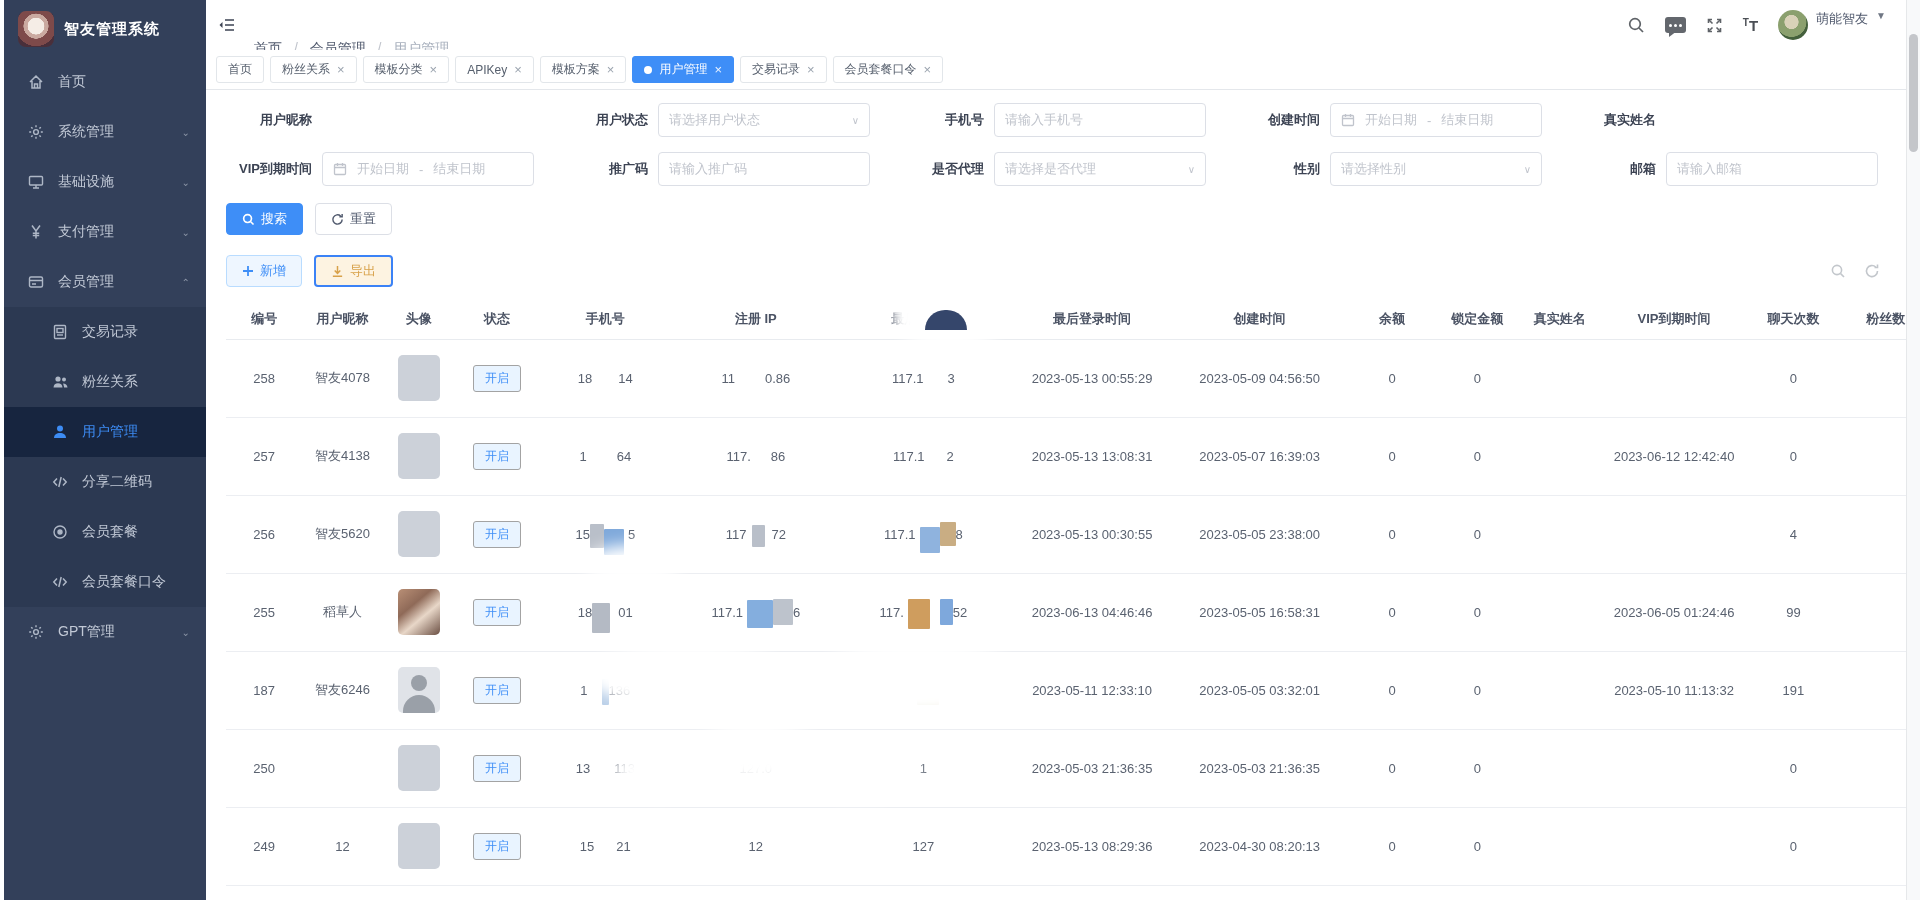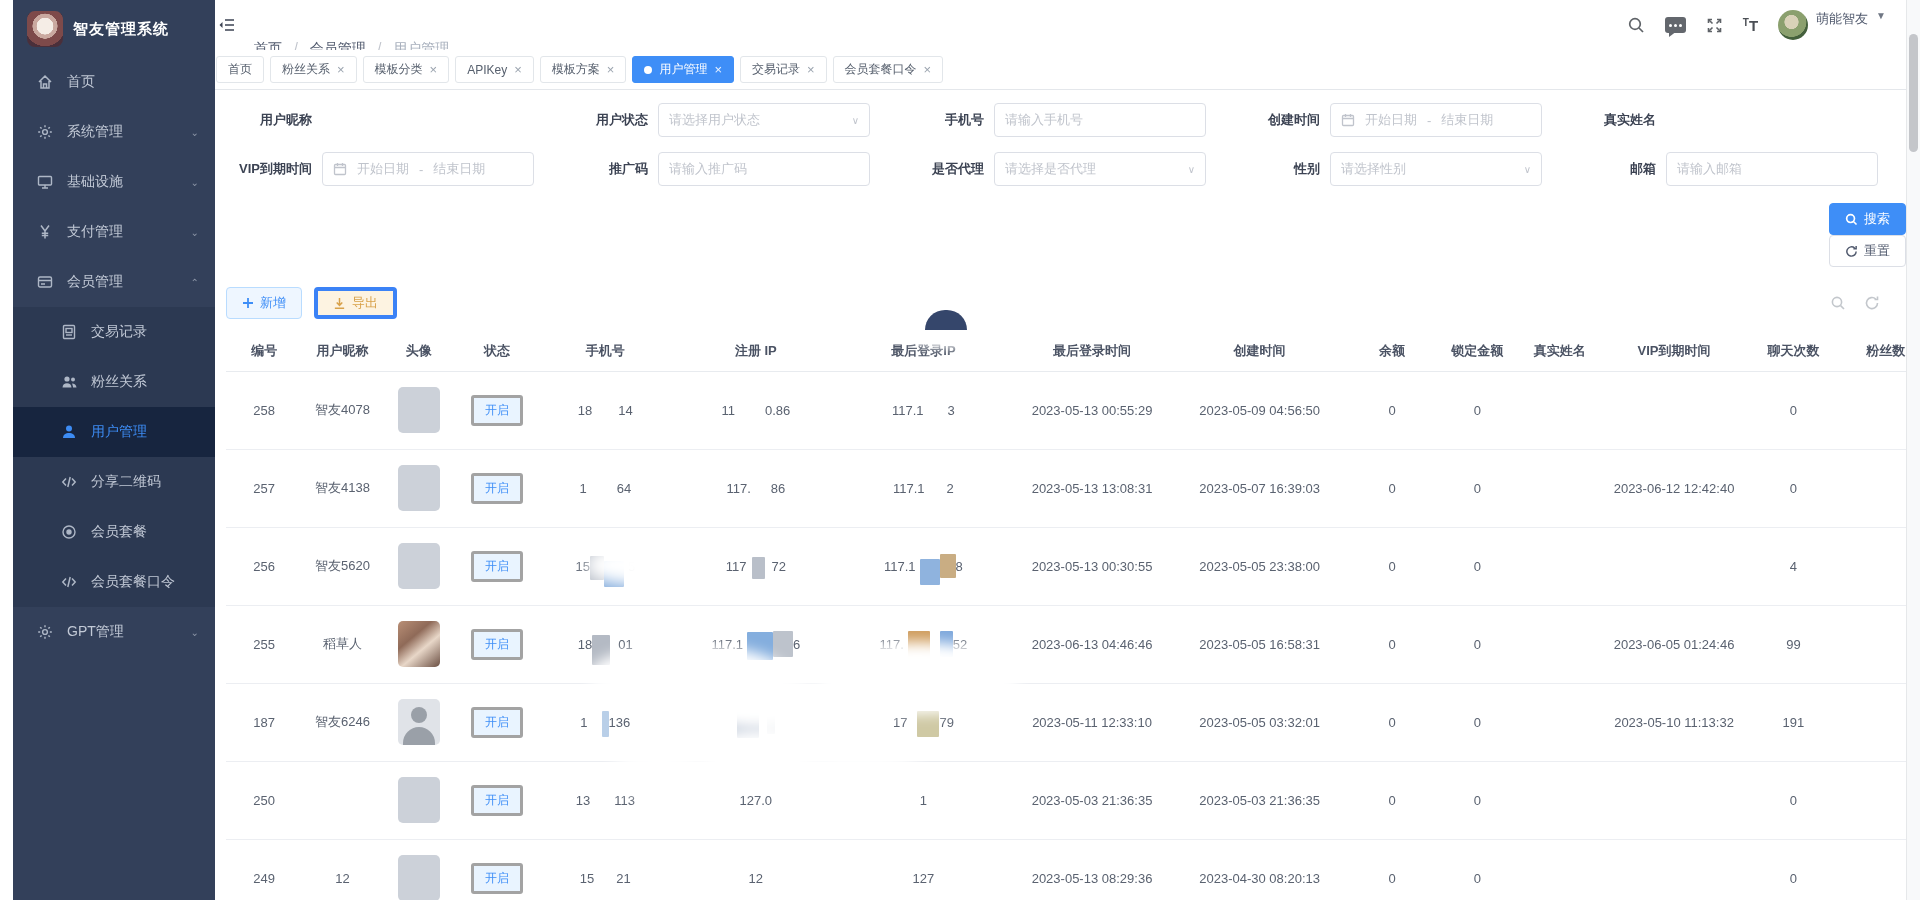--- a/index.html
+++ b/index.html
@@ -1,20 +1,20 @@
 <!DOCTYPE html>
 <html><head>
 <meta charset="utf-8">
 <style>
   * { margin:0; padding:0; box-sizing:border-box; }
   html,body { width:1920px; height:900px; overflow:hidden; background:#fff;
     font-family:"Liberation Sans","DejaVu Sans",sans-serif; }
 
   
-  .sidebar { position:fixed; left:13px; top:0; width:202px; height:900px;
+  .sidebar { position:fixed; left:4px; top:0; width:202px; height:900px;
     background:#33405a; z-index:5; }
   .logo-row { display:flex; align-items:center; gap:10px; padding:11px 12px 10px 14px; }
   .logo-avatar { width:36px; height:36px; border-radius:8px; flex:none;
     background:radial-gradient(circle at 50% 42%, #f5ede6 0 30%, #caa9a0 31% 45%, #7e4a4a 46% 72%, #4a2f3a 73%); }
   .logo-title { color:#fff; font-size:15px; font-weight:bold; letter-spacing:1px; }
   .menu-item { height:50px; display:flex; align-items:center; padding:0 16px 0 24px;
     color:#c2c9d6; font-size:14px; cursor:pointer; }
   .menu-item .mi-icon { width:18px; margin-right:12px; display:flex; align-items:center; color:#aeb7c6; }
   .menu-item .chev { margin-left:auto; color:#8b94a6; font-size:10px; }
   .submenu { background:#2c3952; }
@@ -65,48 +65,48 @@
     min-width:86px; text-align:right; margin-right:10px; }
   .fctrl { flex:1; height:34px; border:1px solid #dcdfe6; border-radius:4px;
     display:flex; align-items:center; padding:0 10px; font-size:13px; color:#c0c4cc;
     background:#fff; position:relative; cursor:text; }
   .fctrl.select { cursor:pointer; }
   .fctrl.select .sel-caret { margin-left:auto; color:#c0c4cc; font-size:10px; }
   .fctrl.daterange { gap:10px; cursor:pointer; }
   .cal-ico { color:#c0c4cc; display:flex; }
   .dr-sep { color:#c0c4cc; }
 
-  .btn-row { display:flex; align-items:flex-end; margin:17px 0 0 0;flex-direction:column; }
+  .btn-row { display:flex; align-items:flex-start; margin:17px 0 0 0; }
   .btn { height:32px; padding:0 15px; border-radius:4px; font-size:13px;
     display:inline-flex; align-items:center; gap:6px; cursor:pointer; }
   .btn-search { background:#3e8ef7; border:1px solid #3e8ef7; color:#fff; }
   .btn-reset  { background:#fff; border:1px solid #dcdfe6; color:#515a6e; margin-left:12px; }
   .toolbar { display:flex; align-items:center; margin-top:20px; padding-right:26px; }
   .btn-add    { background:#eef6ff; border:1px solid #b9dcff; color:#3e8ef7; }
-  .btn-export { background:#fdf3e1; border:4px solid #3b82f6; color:#d8a14a; margin-left:12px; }
+  .btn-export { background:#fdf3e1; border:2px solid #3b82f6; color:#d8a14a; margin-left:12px; }
   .toolbar .spacer { flex:1; }
   .util-icons { display:flex; align-items:center; gap:18px; color:#c3c7cc; }
   .util-icons span { display:flex; cursor:pointer; }
 
   
   .tablewrap { margin-top:12px; overflow:hidden; }
   table { border-collapse:collapse; table-layout:fixed; width:1700px; }
   th { height:40px; font-size:13px; color:#4b5364; font-weight:bold;
     border-bottom:1px solid #e8ebef; text-align:center; white-space:nowrap; overflow:hidden; }
   td { height:78px; font-size:13px; color:#5a6270; border-bottom:1px solid #eceef2;
     text-align:center; vertical-align:middle; white-space:nowrap; overflow:hidden; }
   .avatar { width:42px; height:46px; border-radius:5px; background:#ccd1d9; margin:0 auto; position:relative; }
   .avatar.photo { background:linear-gradient(140deg,#b98f76 0%,#8f6a58 35%,#e8d7c8 60%,#6b4f43 100%); }
   .avatar.person { background:#e0e3e8; }
   .avatar.person:before { content:""; position:absolute; left:13px; top:8px; width:16px; height:16px;
     border-radius:50%; background:#9aa0a8; }
   .avatar.person:after { content:""; position:absolute; left:5px; bottom:0; width:32px; height:18px;
     border-radius:16px 16px 0 0; background:#9aa0a8; }
   .badge { display:inline-block; padding:4px 11px; font-size:12px; color:#3e8ef7;
-    background:#e9f4ff; border:3px solid #a3a3a3; border-radius:3px; }
+    background:#e9f4ff; border:1px solid #a3a3a3; border-radius:3px; }
   .frag-t { display:inline-block; vertical-align:middle; }
   .frag-g { display:inline-block; }
   .frag-m { display:inline-block; vertical-align:middle; border-radius:1px; }
 
   
   .blob { position:fixed; background:#fff; border-radius:50%; pointer-events:none; z-index:3; }
   .dome { position:fixed; background:#35466b; border-radius:22px 22px 0 0; pointer-events:none; z-index:3; }
 
   
   .vscroll { position:fixed; right:0; top:0; width:14px; height:900px; background:#f8f9fa;

